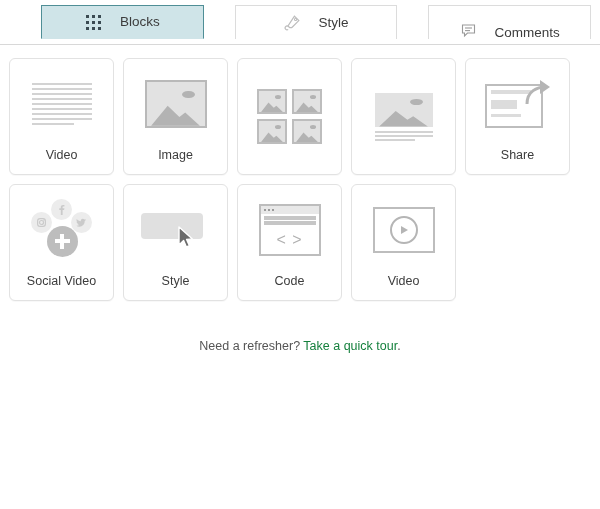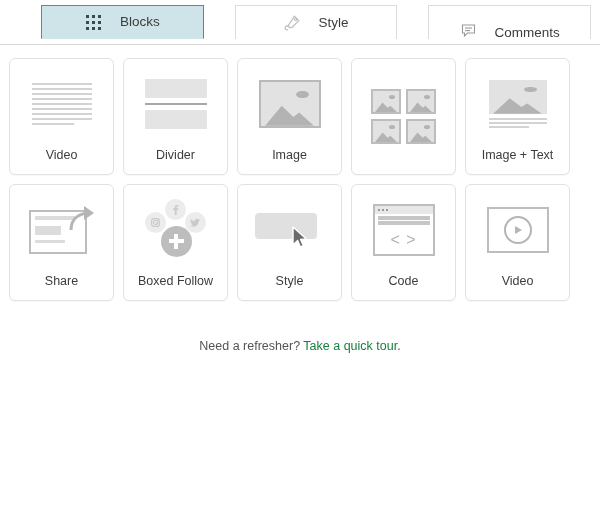--- a/index.html
+++ b/index.html
@@ -283,30 +283,20 @@
         <span></span>
           <span></span>
           <span></span>
           <span class="short"></span>
       </div>
     </div>
     <div class="tile-label">Video</div>
   </div>
 
 
-  <div class="tile">
-    <div class="tile-art">
-      <div class="divider-art">
-        <div class="blk"></div>
-        <div class="rule"></div>
-        <div class="blk"></div>
-      </div>
-    </div>
-    <div class="tile-label">Divider</div>
-  </div>
 
   <div class="tile">
     <div class="tile-art">
       <div class="photo framed" style="width:58px;height:44px;">
         <div class="sun"></div>
           <div class="mount"></div>
       </div>
     </div>
     <div class="tile-label">Image</div>
   </div>
@@ -350,21 +340,20 @@
             <div class="sun"></div>
             <div class="mount"></div>
           </div>
         <div class="lines">
             <span></span>
             <span></span>
             <span class="short"></span>
           </div>
       </div>
     </div>
-    <div class="tile-label">Image + Text</div>
   </div>
 
   <div class="tile">
     <div class="tile-art">
       <div class="share-art">
         <div class="win"></div>
         <div class="bar b1"></div>
         <div class="bar b2"></div>
         <div class="bar b3"></div>
         <svg width="30" height="30" viewBox="0 0 30 30">
@@ -392,21 +381,21 @@
           </svg>
         </div>
         <div class="circ sm tw">
           <svg width="13" height="13" viewBox="0 0 13 13">
             <path d="M11 3.6 C10.6 3.8 10.2 3.9 9.8 4 C10.2 3.7 10.5 3.3 10.7 2.9 C10.3 3.1 9.8 3.3 9.3 3.4 C8.9 3 8.4 2.8 7.8 2.8 C6.7 2.8 5.8 3.7 5.8 4.8 C5.8 5 5.8 5.1 5.9 5.3 C4.2 5.2 2.8 4.4 1.8 3.1 C1.6 3.4 1.5 3.8 1.5 4.2 C1.5 4.9 1.9 5.5 2.4 5.8 C2.1 5.8 1.8 5.7 1.5 5.6 C1.5 6.6 2.2 7.4 3.1 7.6 C2.9 7.6 2.8 7.7 2.6 7.7 C2.5 7.7 2.4 7.7 2.3 7.6 C2.5 8.4 3.3 9 4.2 9 C3.5 9.5 2.7 9.8 1.8 9.8 C1.6 9.8 1.5 9.8 1.3 9.8 C2.2 10.4 3.2 10.7 4.3 10.7 C7.8 10.7 9.7 7.8 9.7 5.3 C9.7 5.2 9.7 5.1 9.7 5.1 C10.2 4.8 10.6 4.3 11 3.6 Z" fill="#cacaca"></path>
           </svg>
         </div>
         <div class="circ plus"></div>
       </div>
     </div>
-    <div class="tile-label">Boxed Follow</div>
+    <div class="tile-label">Social Video</div>
   </div>
 
   <div class="tile">
     <div class="tile-art">
       <div class="button-art">
         <div class="btn"></div>
         <svg width="18" height="24" viewBox="0 0 18 24">
           <path d="M2 1 L2 19 L6.6 14.6 L9.4 21 L12.4 19.6 L9.6 13.4 L15.4 13 Z" fill="#6b6b6b" stroke="#ffffff" stroke-width="1.4" stroke-linejoin="round"></path>
         </svg>
       </div>

